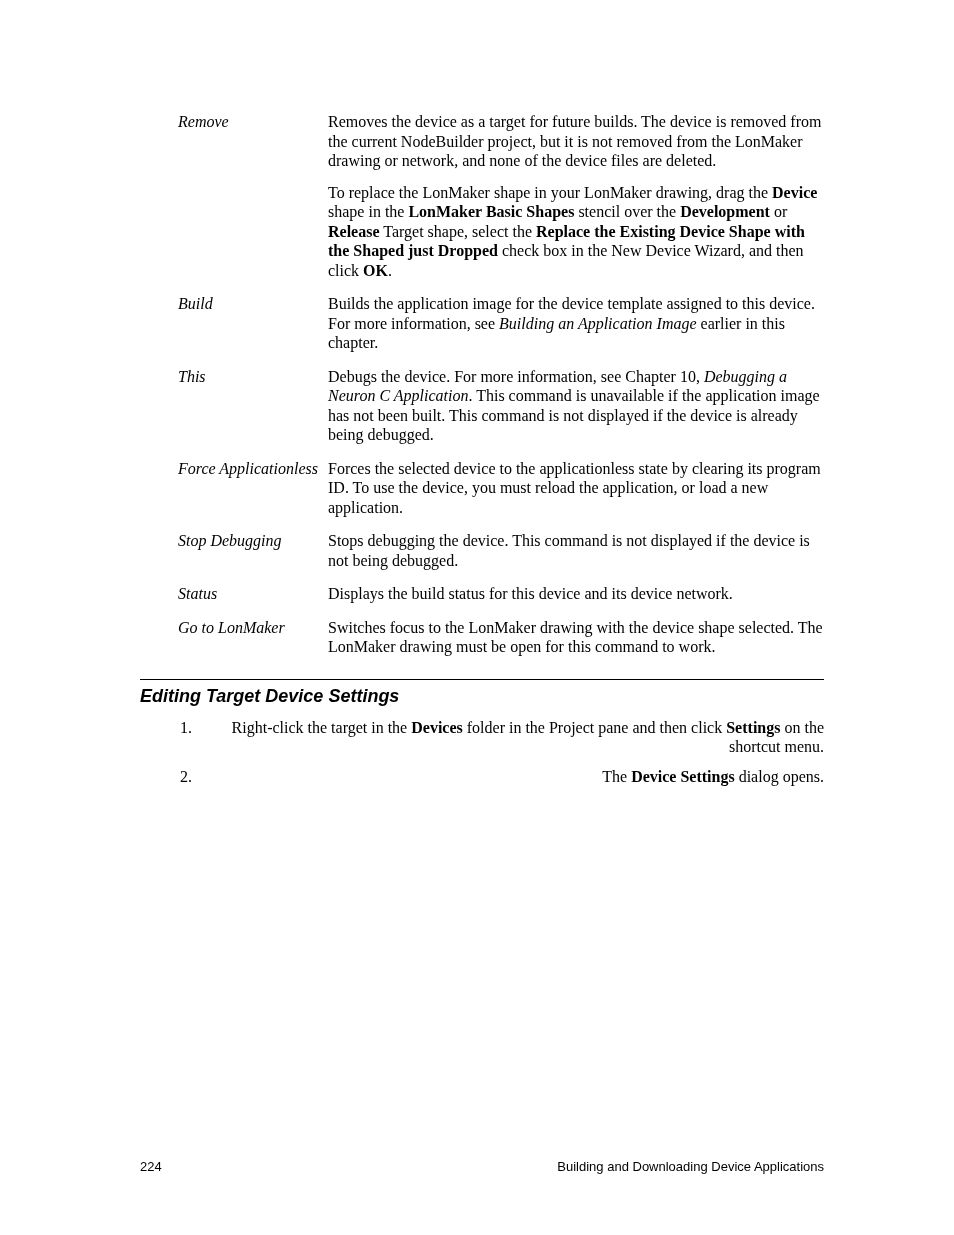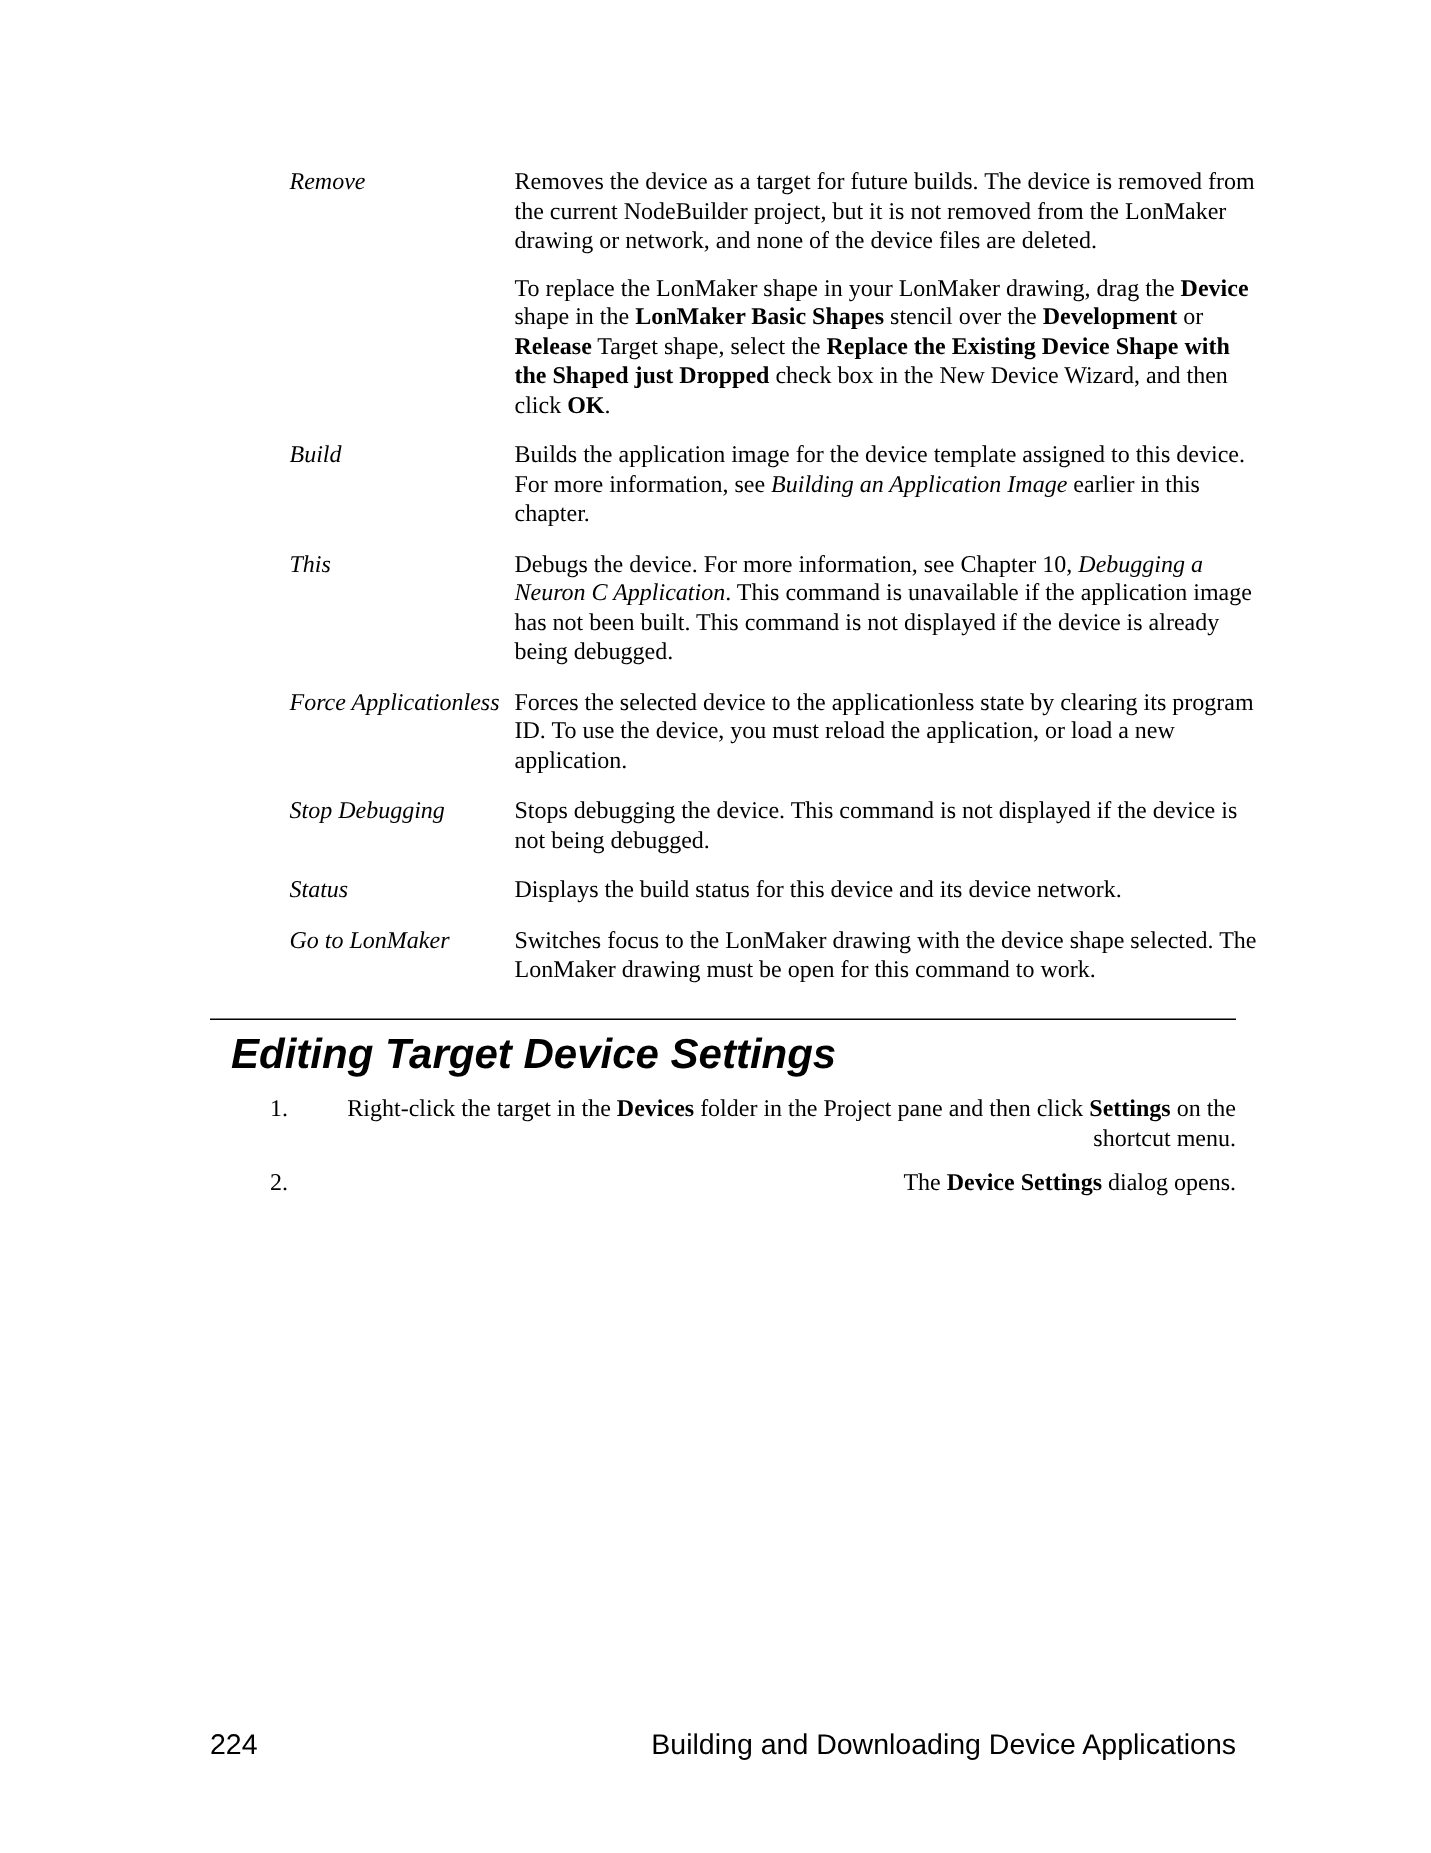--- a/index.html
+++ b/index.html
@@ -15,21 +15,21 @@
     height: 1235px;
     position: relative;
     box-sizing: border-box;
     padding: 112px 130px 0 140px;
     font-size: 16px;
     line-height: 1.22;
   }
   table.defs {
     border-collapse: collapse;
     width: 100%;
-    margin-left: 53px;
+    margin-left: 38px;
     width: calc(100% - 38px);
     font-family: Liberation Serif, serif;
   }
   table.defs td {
     vertical-align: top;
     padding: 0 0 14px 0;
   }
   td.term {
     width: 150px;
     font-style: italic;
@@ -41,22 +41,22 @@
   .ital { font-style: italic; }
   hr.sep {
     border: none;
     border-top: 1px solid #000;
     margin: 8px 0 6px 0;
   }
   h2.section {
     font-family: "Trebuchet MS", "Arial", sans-serif;
     font-weight: bold;
     font-style: italic;
-    font-size: 28px;
-    margin: 0 0 10px 14px;
+    font-size: 18px;
+    margin: 0 0 10px 0;
   }
   .body-para {
     margin: 0 0 14px 0;
     margin-left: 28px;
     margin-right: 0;
   }
   ol.steps {
     margin: 0 0 0 28px;
     padding: 0 0 0 28px;
     text-align: right;
@@ -66,21 +66,21 @@
     padding-left: 4px;
   }
   .footer {
     position: absolute;
     bottom: 60px;
     left: 140px;
     right: 130px;
     display: flex;
     justify-content: space-between;
     font-family: Arial, Helvetica, sans-serif;
-    font-size: 19px;
+    font-size: 13px;
     text-align: right;
   }
 </style>
 </head>
 <body>
 
 <div class="page">
 
   <table class="defs">
     <tbody>

